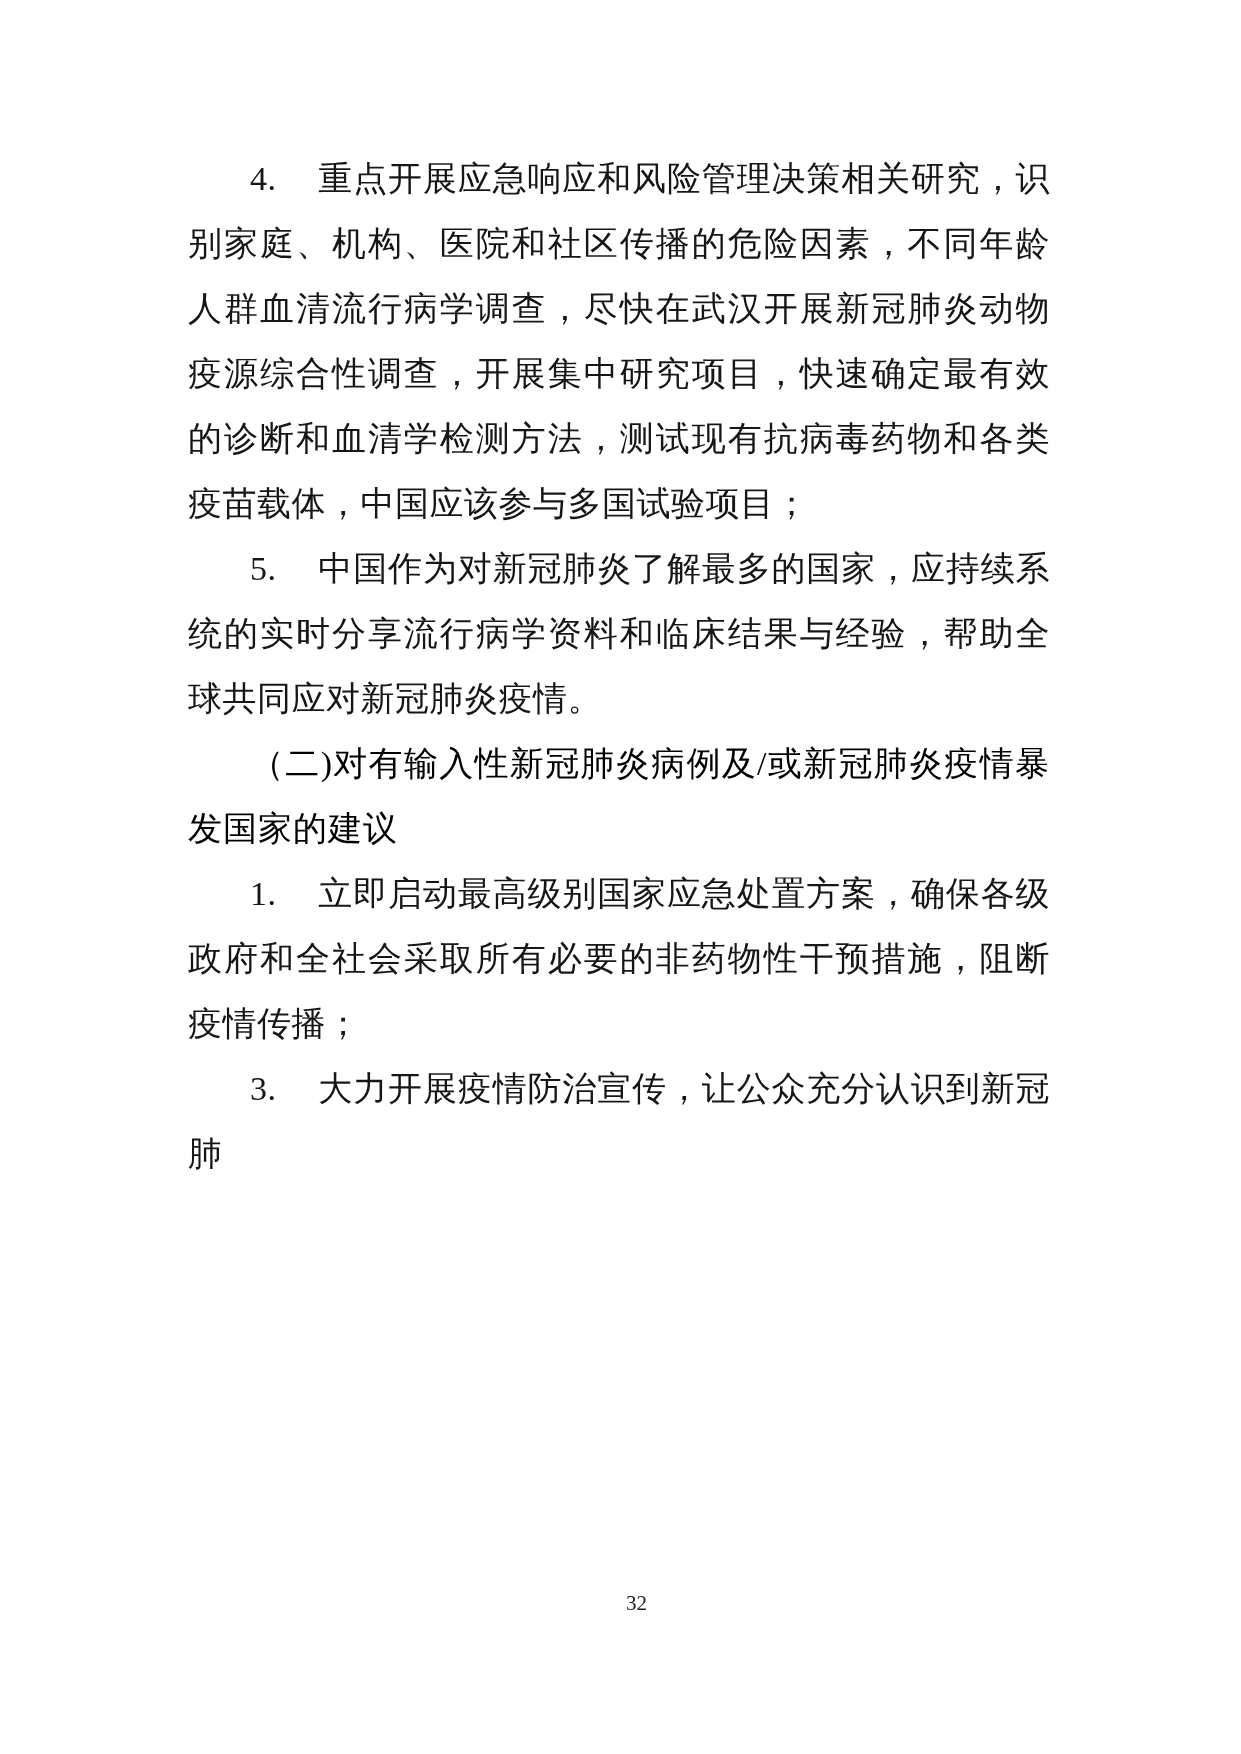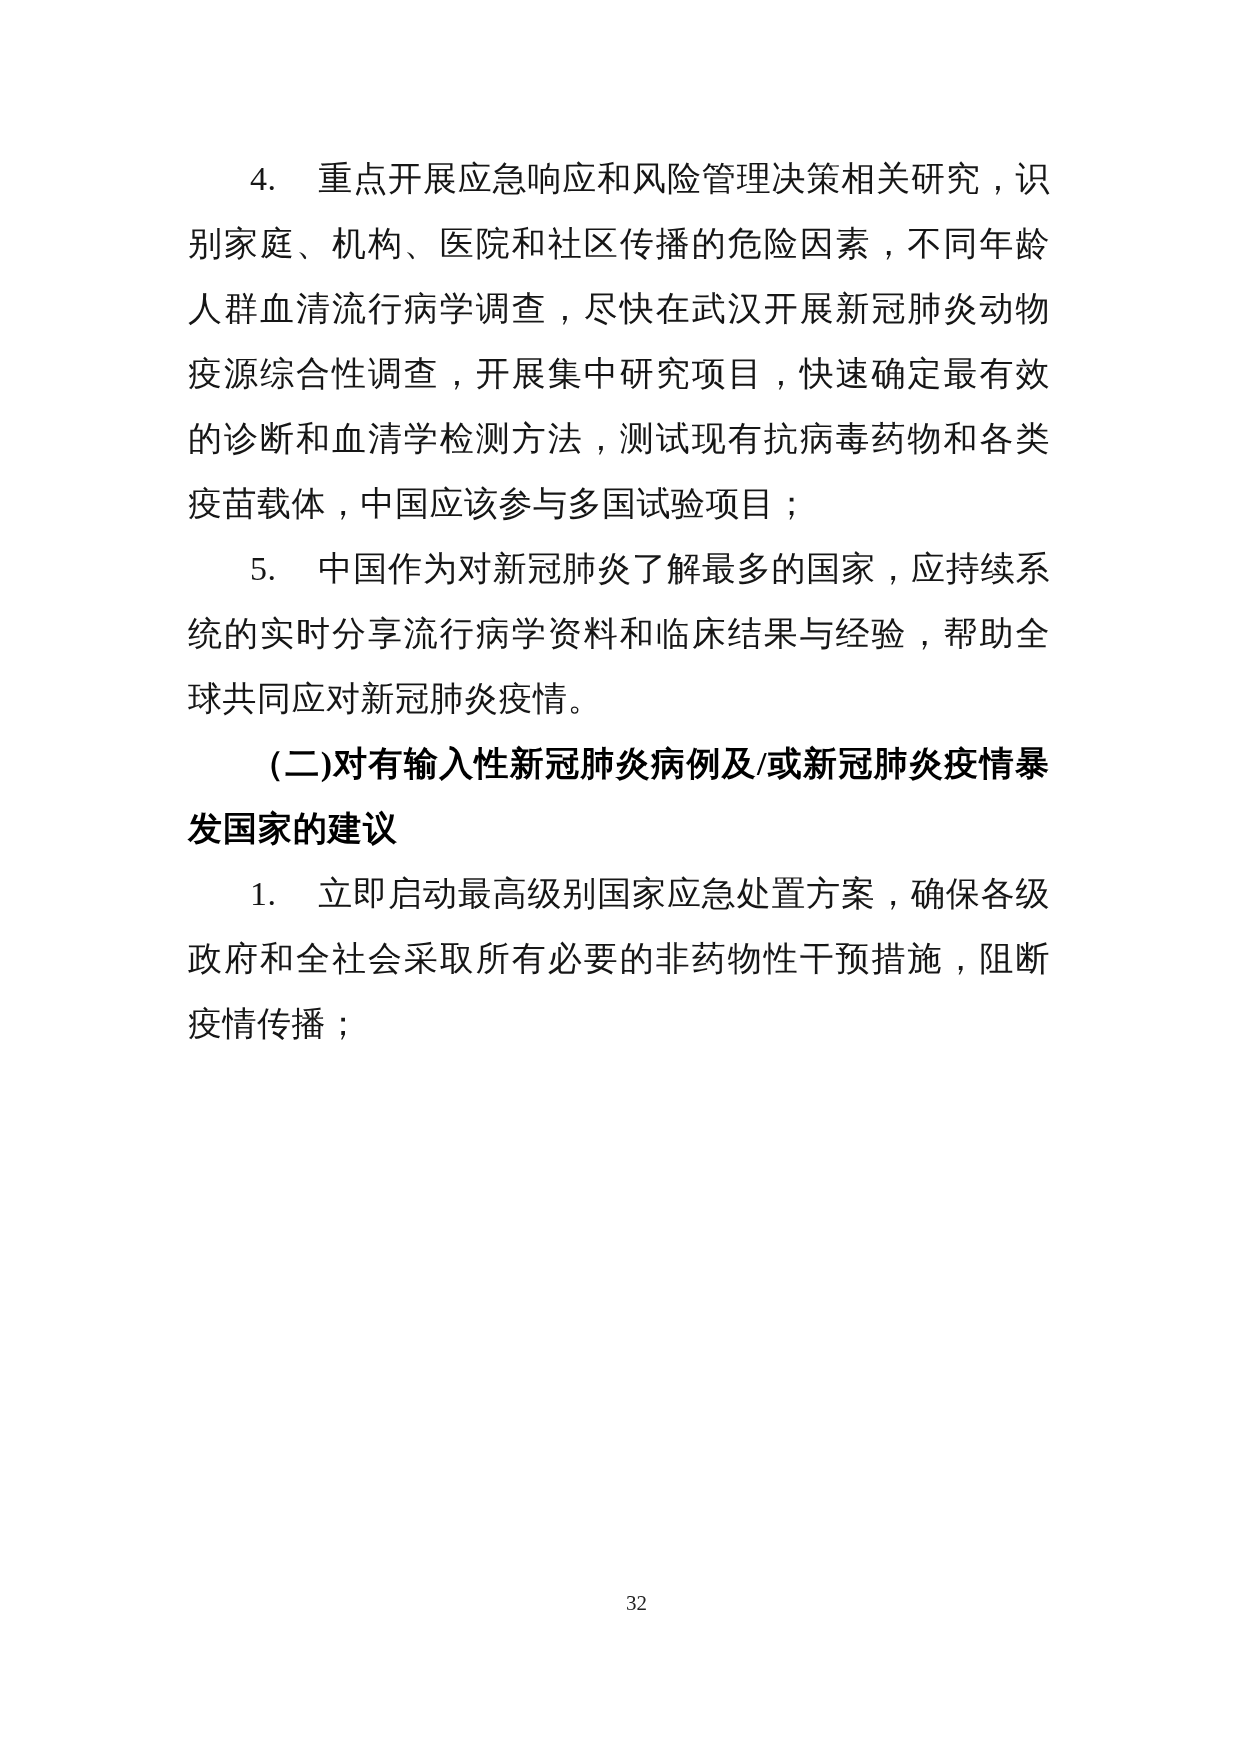--- a/index.html
+++ b/index.html
@@ -32,21 +32,21 @@
     text-indent: 62px;
     letter-spacing: 0.5px;
   }
   .para .marker {
     display: inline-block;
     text-indent: 0;
     min-width: 30px;
     margin-right: 38px;
   }
   .para.heading {
-    font-weight: bold;
+    font-weight: normal;
     color: #000000;
     letter-spacing: 1px;
   }
   .pagenum {
     position: absolute;
     top: 1590px;
     left: 0;
     width: 100%;
     text-align: center;
     font-size: 21px;
@@ -65,17 +65,18 @@
 
     <p class="para"><span class="marker">4.</span><span>重点开展应急响应和风险管理决策相关研究，识别家庭、机构、医院和社区传播的危险因素，不同年龄人群血清流行病学调查，尽快在武汉开展新冠肺炎动物疫源综合性调查，开展集中研究项目，快速确定最有效的诊断和血清学检测方法，测试现有抗病毒药物和各类疫苗载体，中国应该参与多国试验项目；</span></p>
 
     <p class="para"><span class="marker">5.</span><span>中国作为对新冠肺炎了解最多的国家，应持续系统的实时分享流行病学资料和临床结果与经验，帮助全球共同应对新冠肺炎疫情。</span></p>
 
     <p class="para heading"><span>（二)对有输入性新冠肺炎病例及/或新冠肺炎疫情暴发国家的建议</span></p>
 
     <p class="para"><span class="marker">1.</span><span>立即启动最高级别国家应急处置方案，确保各级政府和全社会采取所有必要的非药物性干预措施，阻断疫情传播；</span></p>
 
 
+    <p class="para"><span class="marker">3.</span><span>大力开展疫情防治宣传，让公众充分认识到新冠肺</span></p>
 
   </div>
 
   <div class="pagenum">32</div>
 </div>
 
 </body></html>

